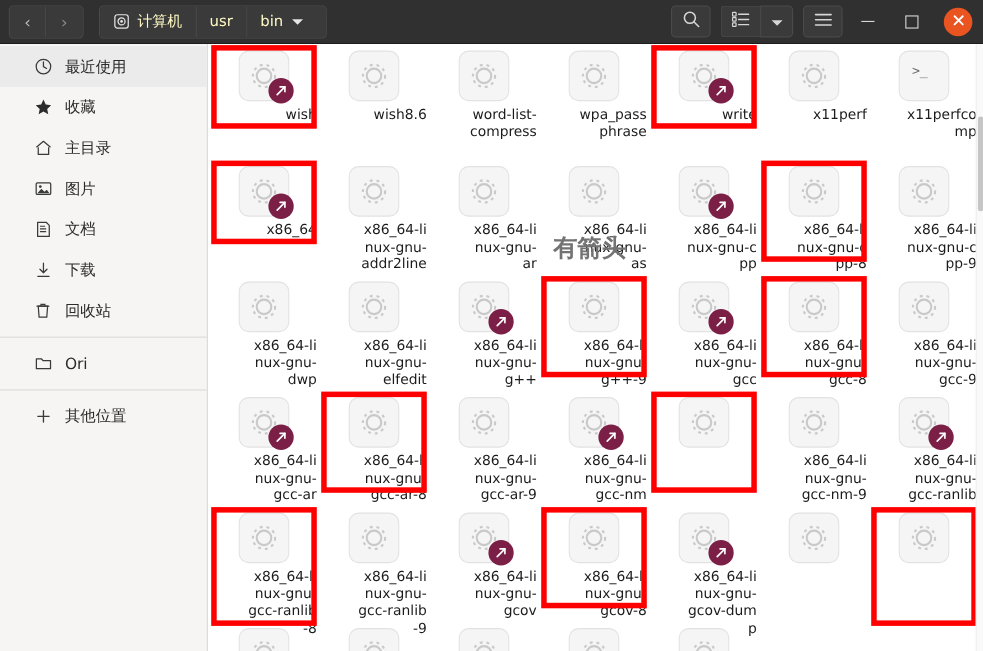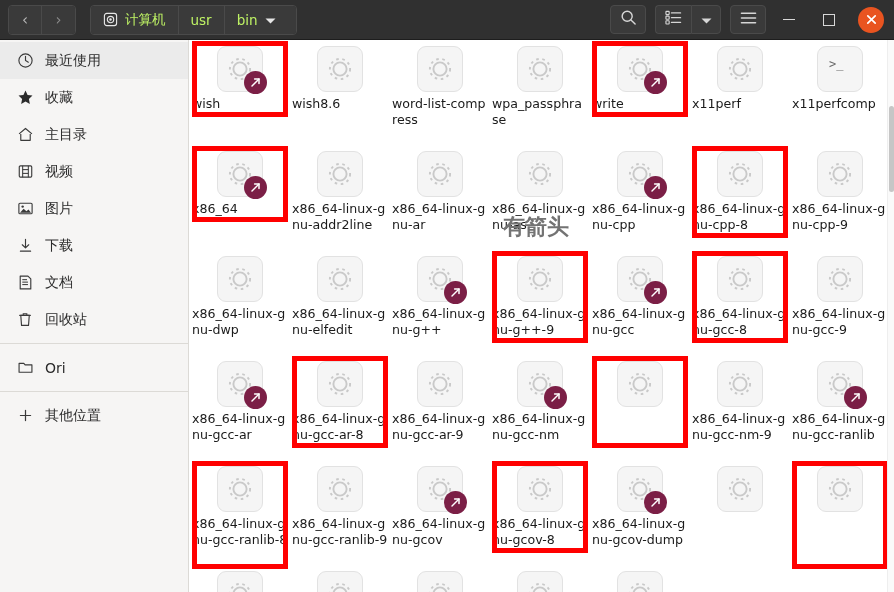--- a/index.html
+++ b/index.html
@@ -28,21 +28,21 @@
     background: #3a3a3a;
     display: flex; align-items: center; justify-content: center;
     color: #b8b8b8; font-size: 15px;
     border-right: 1px solid #4a4a4a;
   }
   .navbtn:last-child { border-right: none; color: #8a8a8a; }
 
   .crumbs { display: flex; margin-left: 14px; border: 1px solid #4a4a4a; border-radius: 4px; overflow: hidden; }
   .crumb {
     height: 28px; display: flex; align-items: center; gap: 7px;
-    padding: 0 12px; background: #3a3a3a; color: #bef264;
+    padding: 0 12px; background: #3a3a3a; color: #fef9c3;
     font-size: 13.5px; border-right: 1px solid #4a4a4a; white-space: nowrap;
   }
   .crumb:last-child { border-right: none; }
   .crumb.has-caret { padding-right: 20px; }
   .crumb-icon { display: inline-flex; }
 
   .tbtn {
     height: 29px; min-width: 36px;
     background: #3a3a3a; border: 1px solid #4a4a4a; border-radius: 4px;
     display: flex; align-items: center; justify-content: center;
@@ -67,21 +67,21 @@
   .sidebar {
     position: absolute; top: 40px; left: 0;
     width: 189px; height: 552px;
     background: #f6f5f4;
     border-right: 1px solid #dcdad6;
     padding-top: 2px;
     overflow: hidden;
   }
   .side-item {
     height: 37px; display: flex; align-items: center;
-    gap: 11px; padding-left: 16px; color: #2b2b2b; font-size: 14px;
+    gap: 11px; padding-left: 30px; color: #2b2b2b; font-size: 14px;
   }
   .side-item.active { background: #ebebeb; }
   .side-ico { width: 18px; height: 18px; display: inline-flex; align-items: center; justify-content: center; color: #3a3a3a; }
   .side-sep { height: 1px; background: #dcdad6; margin: 5px 0; }
 
   
   .content {
     position: absolute; top: 40px; left: 190px;
     width: 704px; height: 552px;
     background: #ffffff; overflow: hidden;
@@ -106,22 +106,22 @@
     display: flex; align-items: center; justify-content: center;
   }
   .badge {
     position: absolute; right: -4px; bottom: -2px;
     width: 23px; height: 23px; border-radius: 50%;
     background: #7b1f46;
     display: flex; align-items: center; justify-content: center;
   }
   .cap {
     margin-top: 4px; width: 96px;
-    text-align: left; font-size: 12.6px; line-height: 15.5px;
-    color: #1b1b1b; word-break: break-all; font-family: "DejaVu Sans", "Liberation Sans", sans-serif;
+    text-align: right; font-size: 12.6px; line-height: 15.5px;
+    color: #1b1b1b; word-break: break-all; font-family: "DejaVu Sans", "Liberation Sans", sans-serif; padding-left: 32px;
   }
 
   
   .anno-box {
     position: absolute; border: 5px solid #ff0000;
     pointer-events: none; background: transparent;
   }
   .anno-text {
     position: absolute; color: #737373; font-size: 22px;
     font-weight: 700; white-space: nowrap; line-height: 1;
@@ -259,58 +259,46 @@
           <svg width="17" height="17" viewBox="0 0 18 18">
             <path d="M2.2 8.4 L9 2.6 L15.8 8.4" fill="none" stroke="#3a3a3a" stroke-width="1.2" stroke-linejoin="round"></path>
             <path d="M4 8.4 V15.2 H14 V8.4" fill="none" stroke="#3a3a3a" stroke-width="1.2" stroke-linejoin="round"></path>
           </svg>
         </span>
         <span>主目录</span>
       </div>
       <div class="side-item">
         <span class="side-ico">
           <svg width="17" height="17" viewBox="0 0 18 18">
-            <rect x="2.4" y="3" width="13.2" height="12" rx="1.2" fill="none" stroke="#3a3a3a" stroke-width="1.2"></rect>
-            <line x1="6" y1="3" x2="6" y2="15" stroke="#3a3a3a" stroke-width="1.1"></line>
-            <line x1="12" y1="3" x2="12" y2="15" stroke="#3a3a3a" stroke-width="1.1"></line>
-            <line x1="6" y1="7" x2="12" y2="7" stroke="#3a3a3a" stroke-width="1.1"></line>
-            <line x1="6" y1="11" x2="12" y2="11" stroke="#3a3a3a" stroke-width="1.1"></line>
-          </svg>
-        </span>
-        <span>视频</span>
-      </div>
-      <div class="side-item">
-        <span class="side-ico">
-          <svg width="17" height="17" viewBox="0 0 18 18">
             <rect x="2" y="3.4" width="14" height="11.2" rx="1.2" fill="none" stroke="#3a3a3a" stroke-width="1.2"></rect>
             <circle cx="6" cy="7" r="1.3" fill="#3a3a3a"></circle>
             <path d="M3.2 13.4 L7 9.2 L10 12 L12.2 10 L14.8 13.4 Z" fill="#3a3a3a"></path>
           </svg>
         </span>
         <span>图片</span>
-      </div>
-      <div class="side-item">
-        <span class="side-ico">
-          <svg width="17" height="17" viewBox="0 0 18 18">
-            <path d="M9 2.4 V11.4 M5.6 8.2 L9 11.6 L12.4 8.2" fill="none" stroke="#3a3a3a" stroke-width="1.2" stroke-linecap="round" stroke-linejoin="round"></path>
-            <line x1="3.6" y1="15" x2="14.4" y2="15" stroke="#3a3a3a" stroke-width="1.2" stroke-linecap="round"></line>
-          </svg>
-        </span>
-        <span>下载</span>
       </div>
       <div class="side-item">
         <span class="side-ico">
           <svg width="17" height="17" viewBox="0 0 18 18">
             <path d="M3.4 2.2 H11.6 L14.6 5.2 V15.8 H3.4 Z" fill="none" stroke="#3a3a3a" stroke-width="1.2" stroke-linejoin="round"></path>
             <line x1="5.6" y1="6" x2="10.6" y2="6" stroke="#3a3a3a" stroke-width="1.1"></line>
             <line x1="5.6" y1="8.6" x2="11.6" y2="8.6" stroke="#3a3a3a" stroke-width="1.1"></line>
             <line x1="5.6" y1="11.2" x2="11.6" y2="11.2" stroke="#3a3a3a" stroke-width="1.1"></line>
           </svg>
         </span>
         <span>文档</span>
+      </div>
+      <div class="side-item">
+        <span class="side-ico">
+          <svg width="17" height="17" viewBox="0 0 18 18">
+            <path d="M9 2.4 V11.4 M5.6 8.2 L9 11.6 L12.4 8.2" fill="none" stroke="#3a3a3a" stroke-width="1.2" stroke-linecap="round" stroke-linejoin="round"></path>
+            <line x1="3.6" y1="15" x2="14.4" y2="15" stroke="#3a3a3a" stroke-width="1.2" stroke-linecap="round"></line>
+          </svg>
+        </span>
+        <span>下载</span>
       </div>
       <div class="side-item">
         <span class="side-ico">
           <svg width="17" height="17" viewBox="0 0 18 18">
             <path d="M4 4.6 H13 L12.2 15.2 H4.8 Z" fill="none" stroke="#3a3a3a" stroke-width="1.2" stroke-linejoin="round"></path>
             <line x1="2.8" y1="4.6" x2="14.2" y2="4.6" stroke="#3a3a3a" stroke-width="1.2" stroke-linecap="round"></line>
             <path d="M6.6 4.6 V2.8 H10.4 V4.6" fill="none" stroke="#3a3a3a" stroke-width="1.1"></path>
           </svg>
         </span>
         <span>回收站</span>

